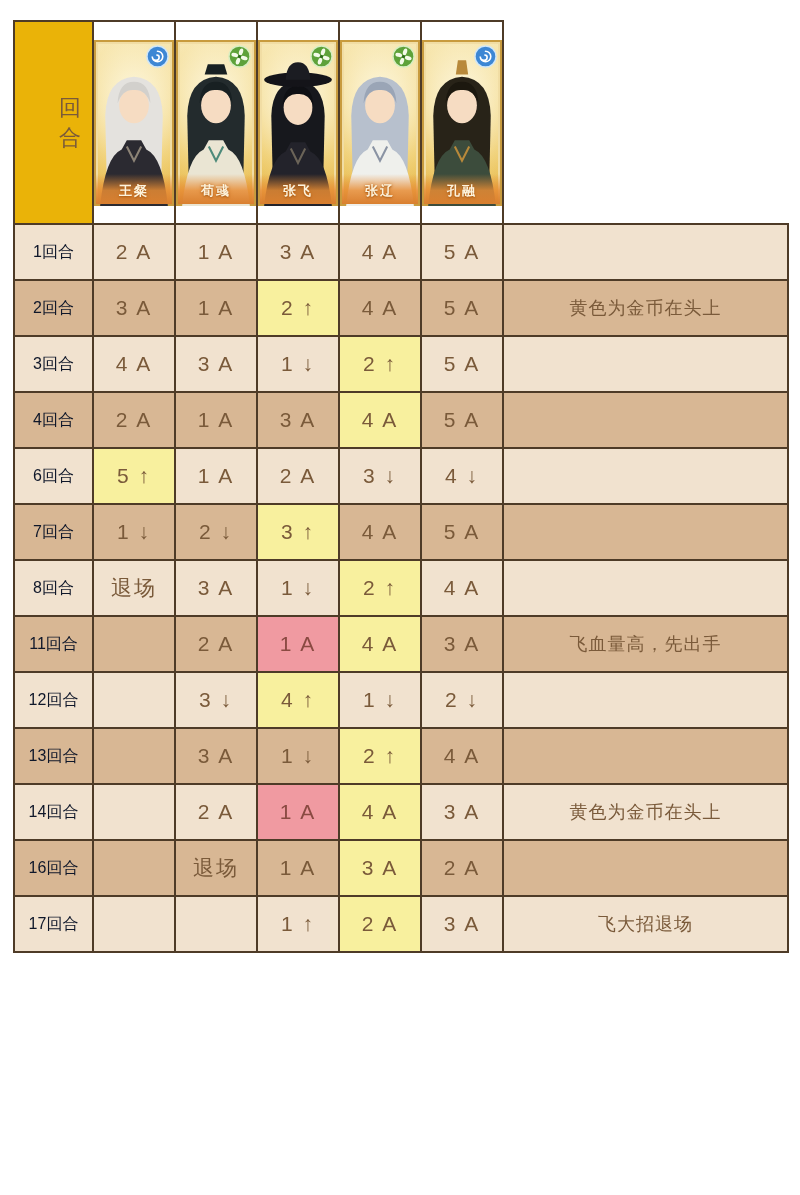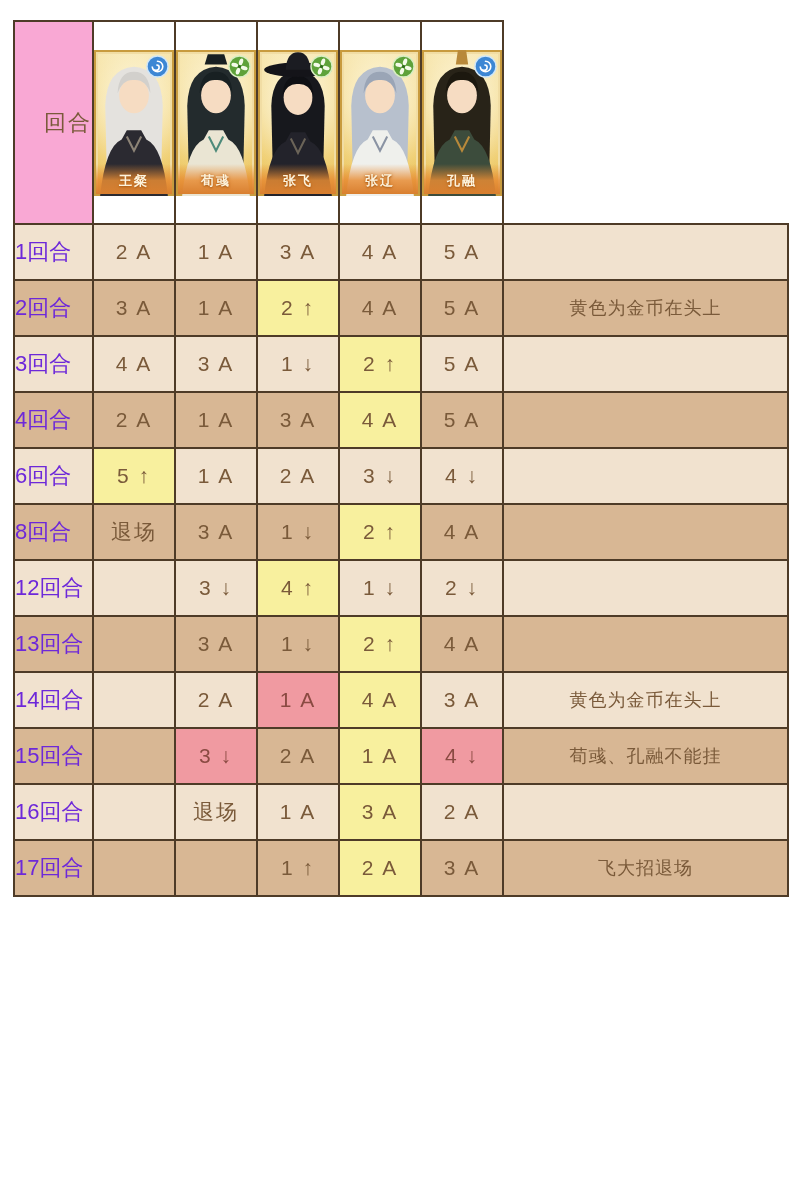--- a/index.html
+++ b/index.html
@@ -4,29 +4,29 @@
 <style>
   html,body{margin:0;padding:0;background:#ffffff;font-family:"Liberation Sans","DejaVu Sans",sans-serif;}
   .wrap{width:800px;box-sizing:border-box;padding:20px 12px 15px 13px;}
   table{border-collapse:collapse;table-layout:fixed;width:774px;}
   td,th{border:2px solid #4e3b27;padding:0;overflow:hidden;}
   th.ghost{border:none;background:#ffffff;}
   thead tr{height:203px;}
   tbody tr{height:56px;}
   tbody tr:nth-child(odd){background:#f1e2cf;}
   tbody tr:nth-child(even){background:#d8b794;}
-  .corner{background:#f9a8d4;font-size:22px;color:#7a5a3a;text-align:right;font-weight:400;letter-spacing:2px;}
-  .rl{font-size:22px;color:#6d28d9;text-align:left;font-weight:400;}
+  .corner{background:#eab308;font-size:22px;color:#7a5a3a;text-align:left;font-weight:400;letter-spacing:2px;padding-left:44px;}
+  .rl{font-size:16px;color:#0f172a;text-align:center;font-weight:400;}
   .c{font-size:21px;color:#7a5a3a;text-align:center;letter-spacing:2px;}
   .note{font-size:18px;color:#7a5a3a;text-align:center;letter-spacing:1px;}
   .m-yellow{background:#f8f09e;}
   .m-pink{background:#f09aa1;color:#8a4a42;}
   
   .pcell{padding:0;}
-  .portrait{position:relative;height:146px;overflow:hidden;
+  .portrait{position:relative;height:166px;overflow:hidden;
     background:
       radial-gradient(90px 120px at 50% 38%, rgba(255,252,235,.95), rgba(250,233,170,.35) 55%, rgba(246,214,110,0) 78%),
       linear-gradient(180deg,#f6e7b8 0%,#f1d78d 40%,#ebc45e 75%,#e6b84e 100%);
     box-shadow: inset 0 0 0 2px #c89b3e, inset 0 0 0 4px #f1dda4;}
   .bust{position:absolute;left:50%;bottom:0;transform:translateX(-50%);width:86px;height:154px;}
   .face{fill:#f6dcc2;}
   .collar{fill:none;stroke-width:2px;}
   .ch1 .hairA{fill:#e4e2de}.ch1 .hairB{fill:#d2d0cc}.ch1 .robe{fill:#2b2a31}.ch1 .collar{stroke:#8d8477}
   .ch2 .hairA{fill:#232b2d}.ch2 .hairB{fill:#182022}.ch2 .robe{fill:#eae5d3}.ch2 .collar{stroke:#4d8a7a}
   .ch3 .hairA{fill:#17181d}.ch3 .hairB{fill:#0f1014}.ch3 .robe{fill:#23232b}.ch3 .collar{stroke:#6b6458}
@@ -216,29 +216,47 @@
     <tr>
           <th class="rl">6回合</th>
           <td class="c m-yellow">5 ↑</td>
           <td class="c">1 A</td>
           <td class="c">2 A</td>
           <td class="c">3 ↓</td>
           <td class="c">4 ↓</td>
           <td class="note"></td>
         </tr>
     <tr>
+          <th class="rl">7回合</th>
+          <td class="c">1 ↓</td>
+          <td class="c">2 ↓</td>
+          <td class="c m-yellow">3 ↑</td>
+          <td class="c">4 A</td>
+          <td class="c">5 A</td>
+          <td class="note"></td>
+        </tr>
+    <tr>
           <th class="rl">8回合</th>
           <td class="c">退场</td>
           <td class="c">3 A</td>
           <td class="c">1 ↓</td>
           <td class="c m-yellow">2 ↑</td>
           <td class="c">4 A</td>
           <td class="note"></td>
         </tr>
     <tr>
+          <th class="rl">11回合</th>
+          <td class="c"></td>
+          <td class="c">2 A</td>
+          <td class="c m-pink">1 A</td>
+          <td class="c m-yellow">4 A</td>
+          <td class="c">3 A</td>
+          <td class="note">飞血量高，先出手</td>
+        </tr>
+    <tr>
           <th class="rl">12回合</th>
           <td class="c"></td>
           <td class="c">3 ↓</td>
           <td class="c m-yellow">4 ↑</td>
           <td class="c">1 ↓</td>
           <td class="c">2 ↓</td>
           <td class="note"></td>
         </tr>
     <tr>
           <th class="rl">13回合</th>
@@ -250,29 +268,20 @@
           <td class="note"></td>
         </tr>
     <tr>
           <th class="rl">14回合</th>
           <td class="c"></td>
           <td class="c">2 A</td>
           <td class="c m-pink">1 A</td>
           <td class="c m-yellow">4 A</td>
           <td class="c">3 A</td>
           <td class="note">黄色为金币在头上</td>
-        </tr>
-    <tr>
-          <th class="rl">15回合</th>
-          <td class="c"></td>
-          <td class="c m-pink">3 ↓</td>
-          <td class="c">2 A</td>
-          <td class="c m-yellow">1 A</td>
-          <td class="c m-pink">4 ↓</td>
-          <td class="note">荀彧、孔融不能挂</td>
         </tr>
     <tr>
           <th class="rl">16回合</th>
           <td class="c"></td>
           <td class="c">退场</td>
           <td class="c">1 A</td>
           <td class="c m-yellow">3 A</td>
           <td class="c">2 A</td>
           <td class="note"></td>
         </tr>

